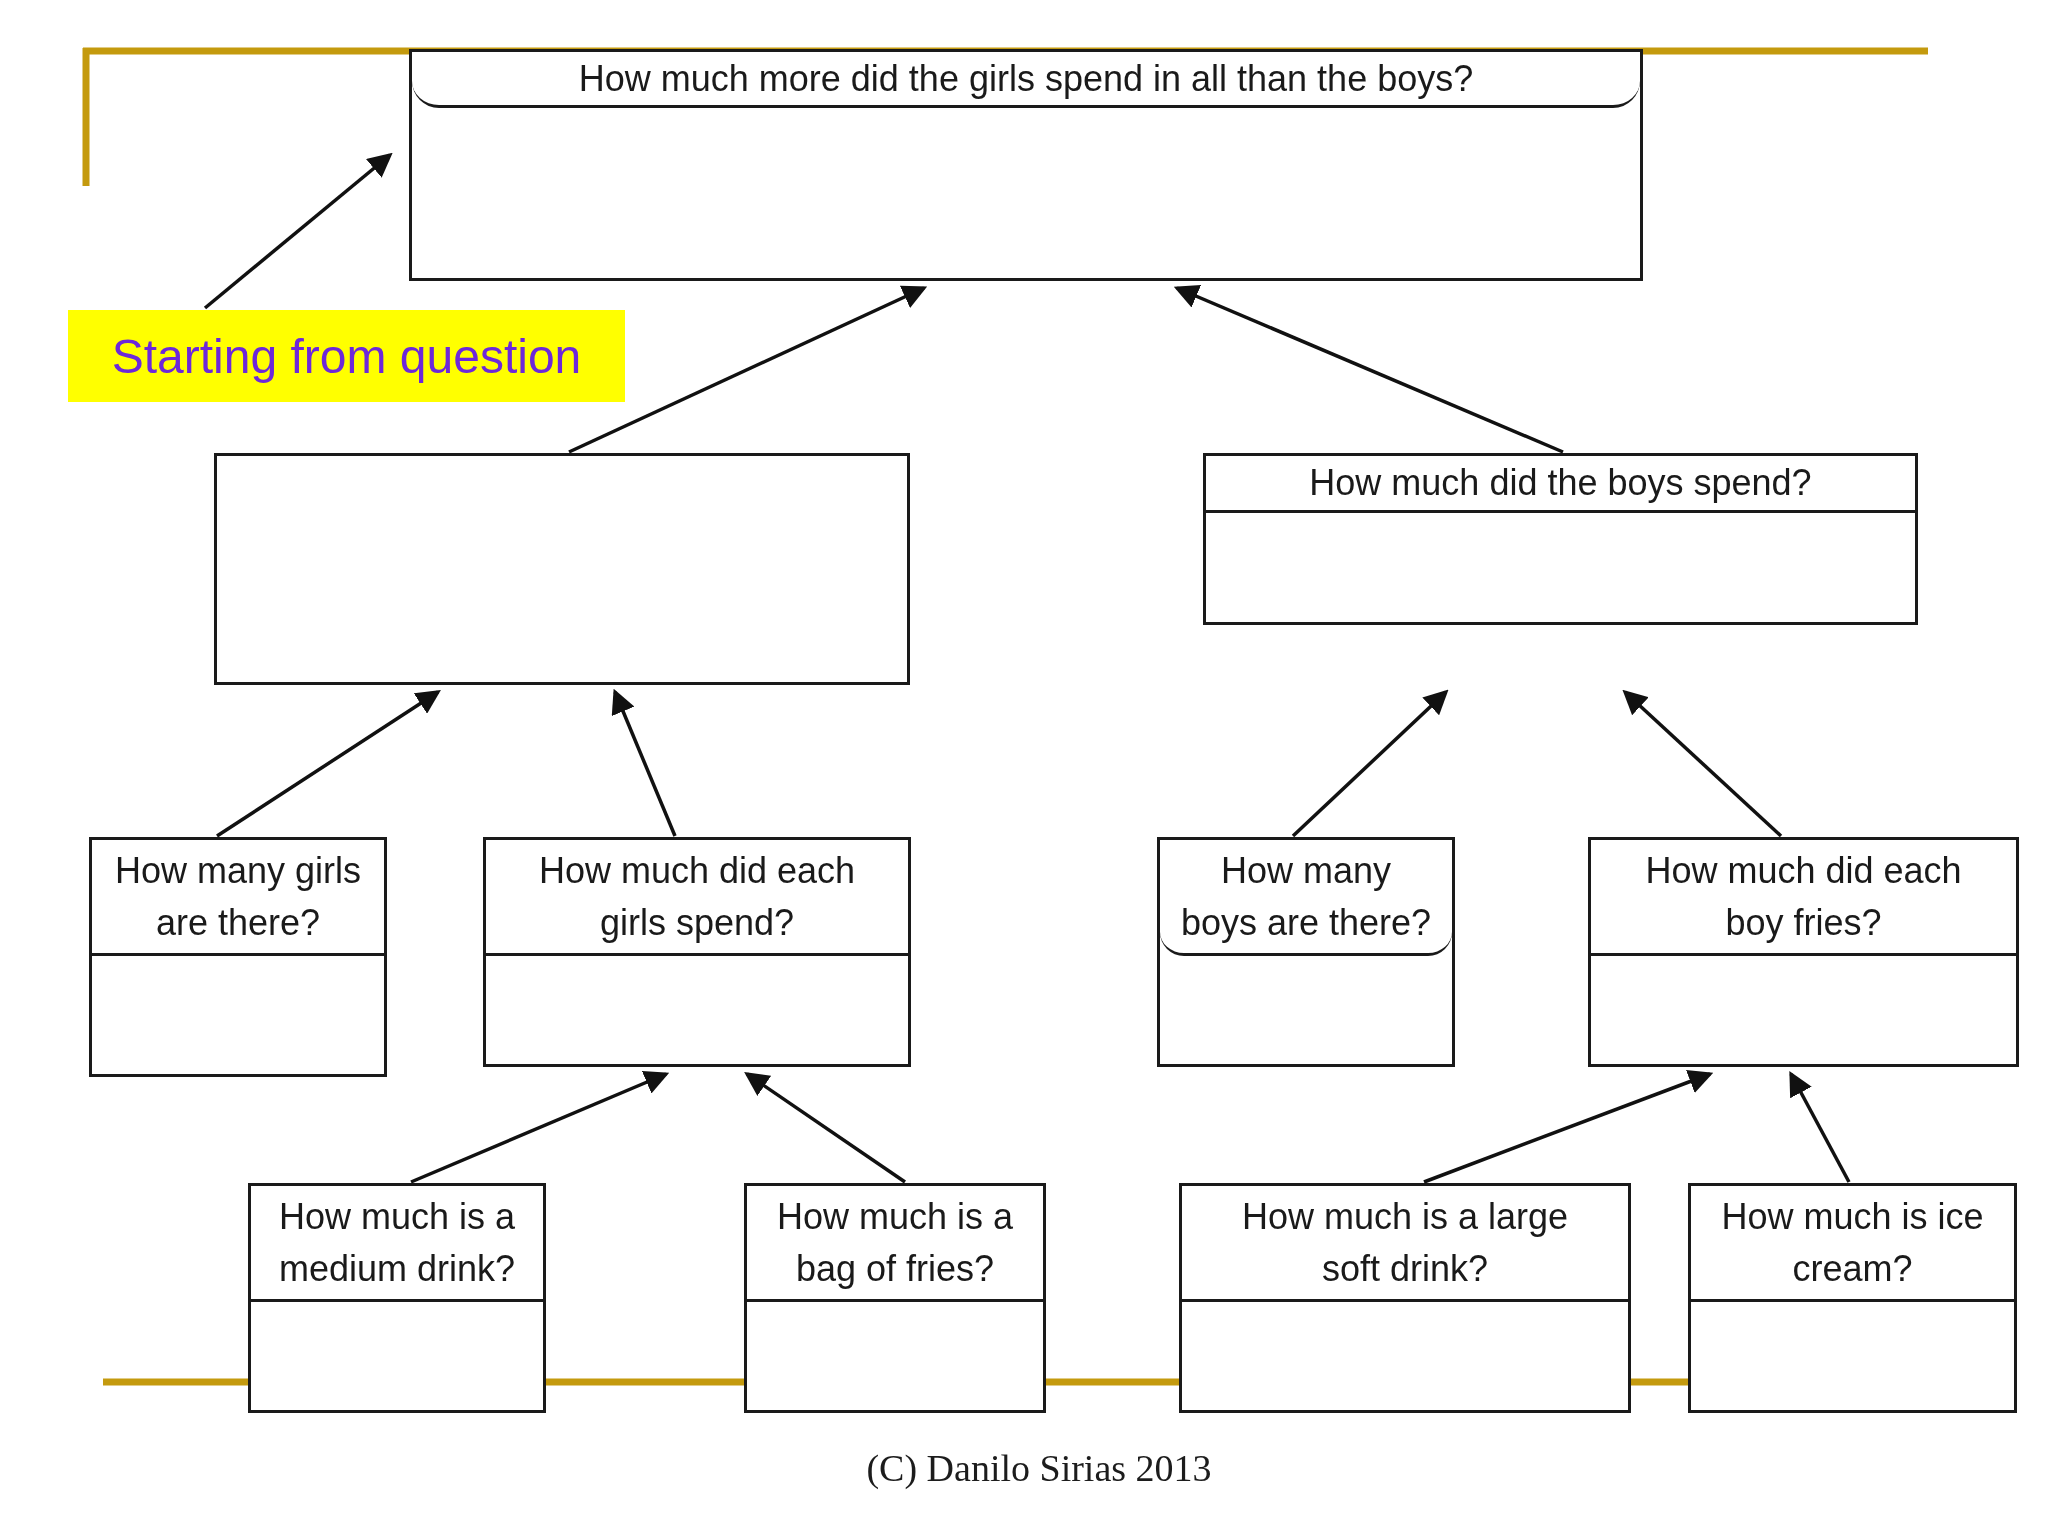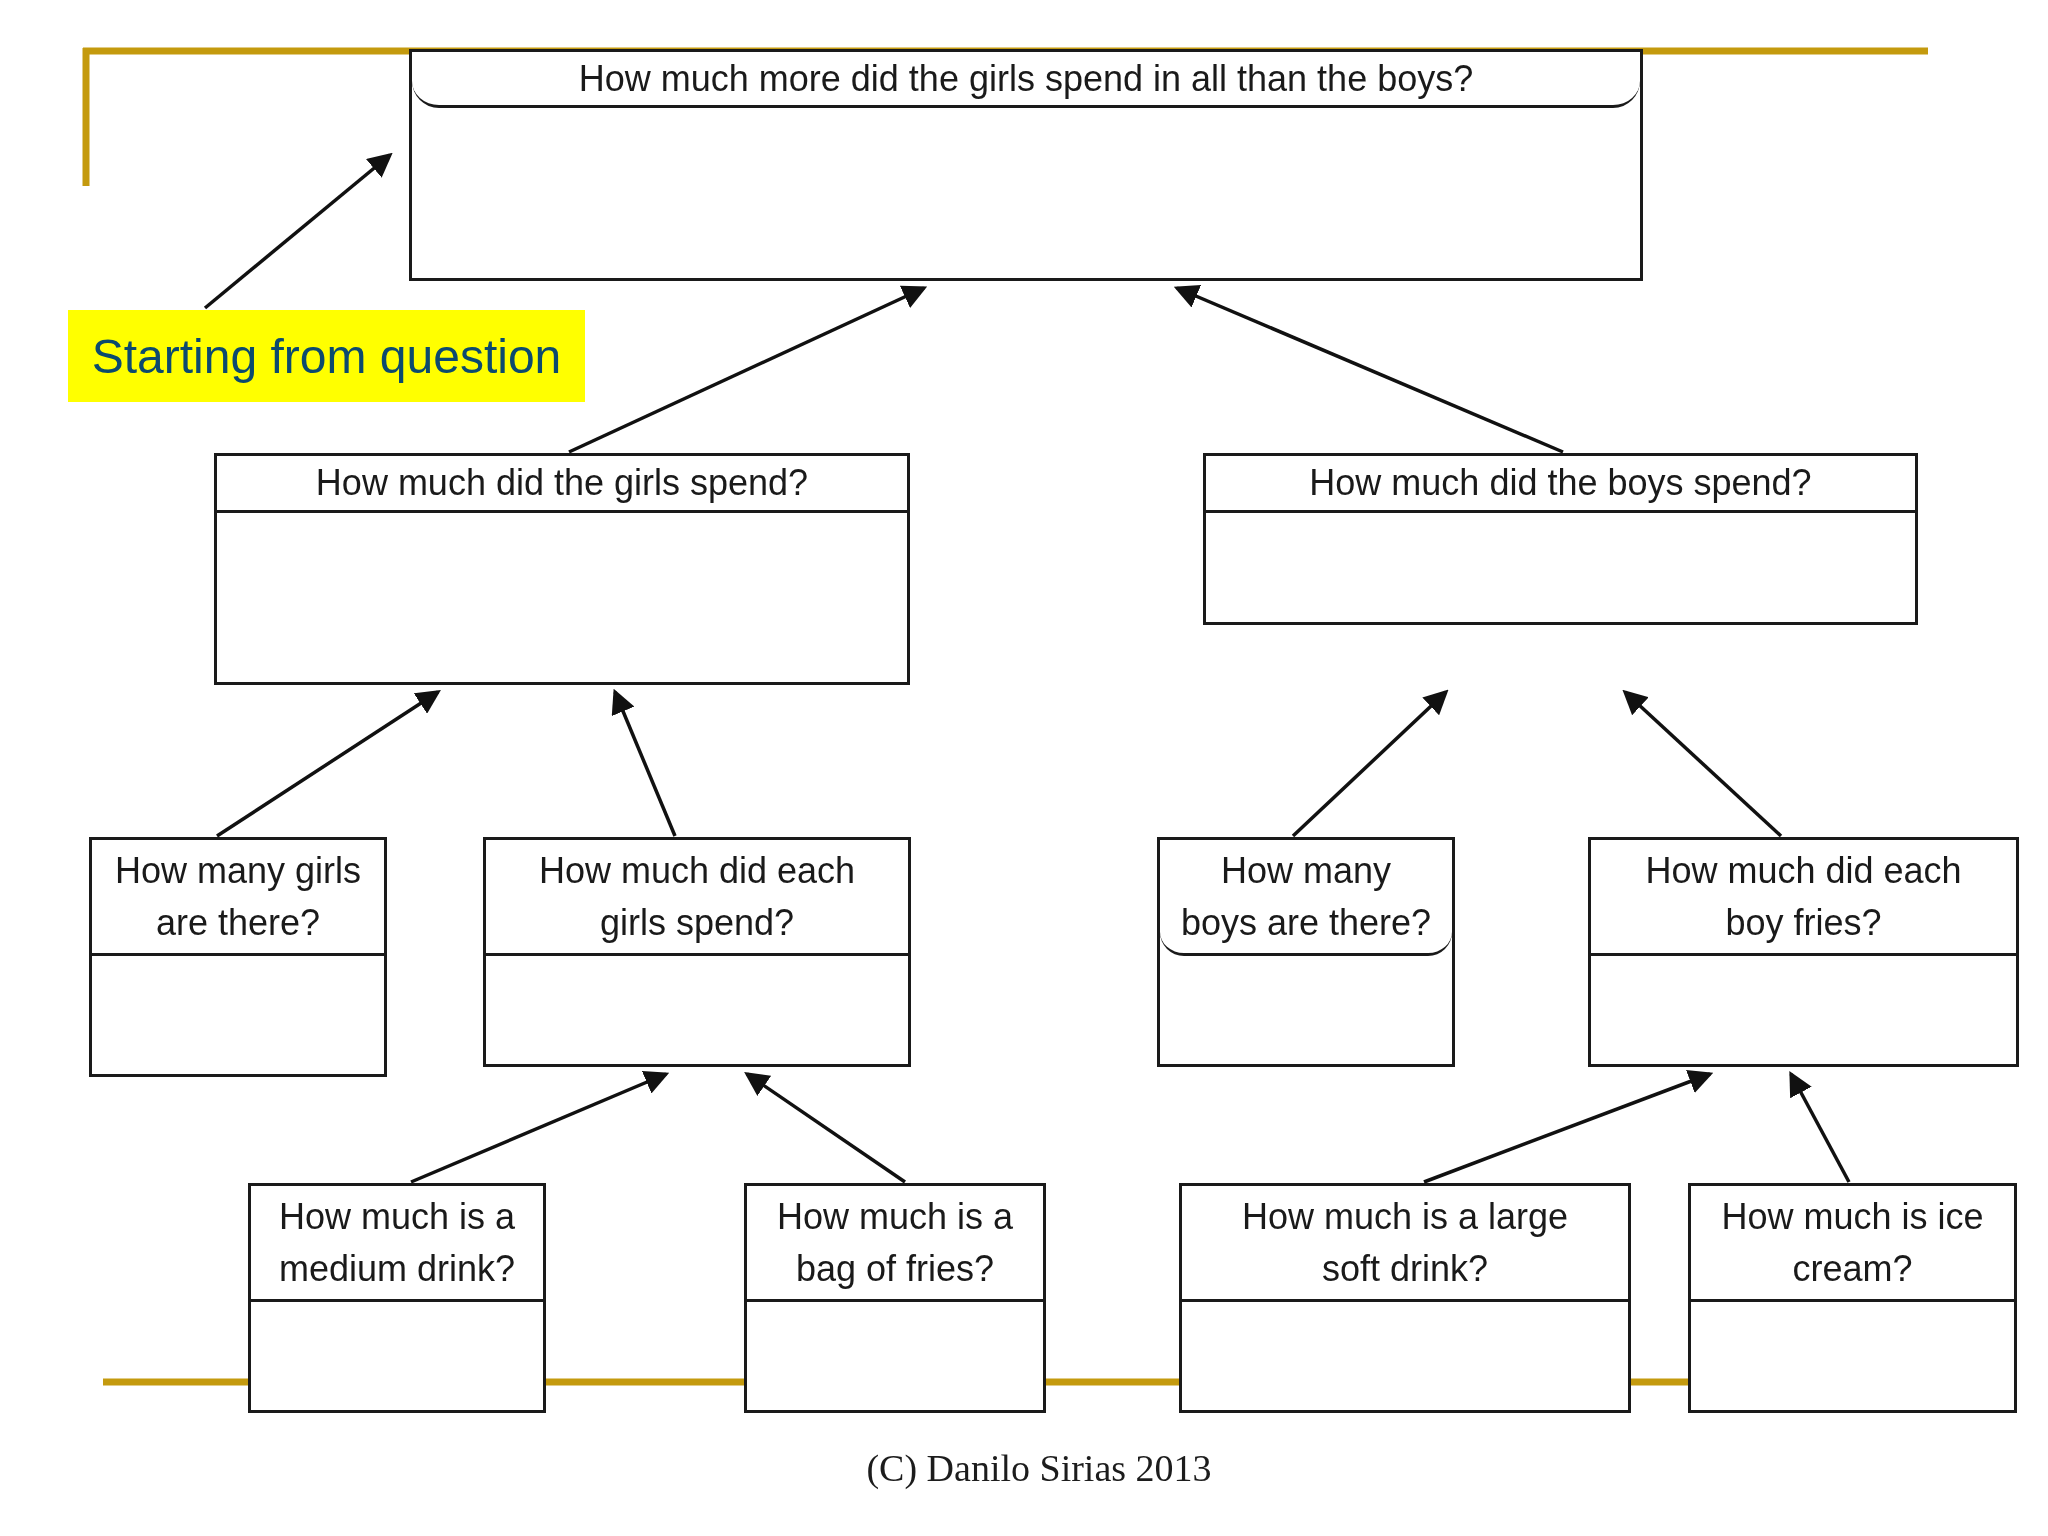--- a/index.html
+++ b/index.html
@@ -38,25 +38,25 @@
     align-items:center;justify-content:center;
     text-align:center;
     font-size:36px;
     line-height:52px;
     color:var(--ink);
     box-sizing:border-box;
     flex:0 0 auto;
   }
   .box-body{flex:1 1 auto;background:#fff;}
   #annotation{
-    position:absolute;left:68px;top:310px;width:517px;height:92px;
+    position:absolute;left:68px;top:310px;width:557px;height:92px;
     background:var(--highlight);
     z-index:1;
     display:flex;align-items:center;justify-content:center;
-    font-size:48px;color:#0c4a6e;
+    font-size:48px;color:#6d28d9;
     white-space:nowrap;
   }
   #copyright{
     position:absolute;left:15px;top:1446px;width:2048px;
     text-align:center;
     font-family:"Liberation Serif", serif;
     font-size:38px;color:#1c1c1c;
     z-index:1;
   }
 </style>
@@ -72,23 +72,20 @@
   </svg>
 
   <div class="box" style="left:409px;top:49px;width:1234px;height:232px;">
     <div class="box-title" style="height:56px;border-radius:27px;">
       <span>How much more did the girls spend in all than the boys?</span>
     </div>
     <div class="box-body"></div>
   </div>
 
   <div class="box" style="left:214px;top:453px;width:696px;height:232px;">
-    <div class="box-title" style="height:57px;">
-      <span>How much did the girls spend?</span>
-    </div>
     <div class="box-body"></div>
   </div>
 
   <div class="box" style="left:1203px;top:453px;width:715px;height:172px;">
     <div class="box-title" style="height:57px;">
       <span>How much did the boys spend?</span>
     </div>
     <div class="box-body"></div>
   </div>
 

